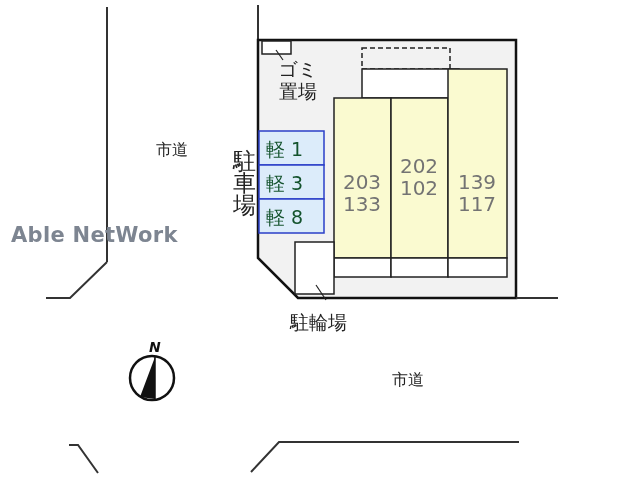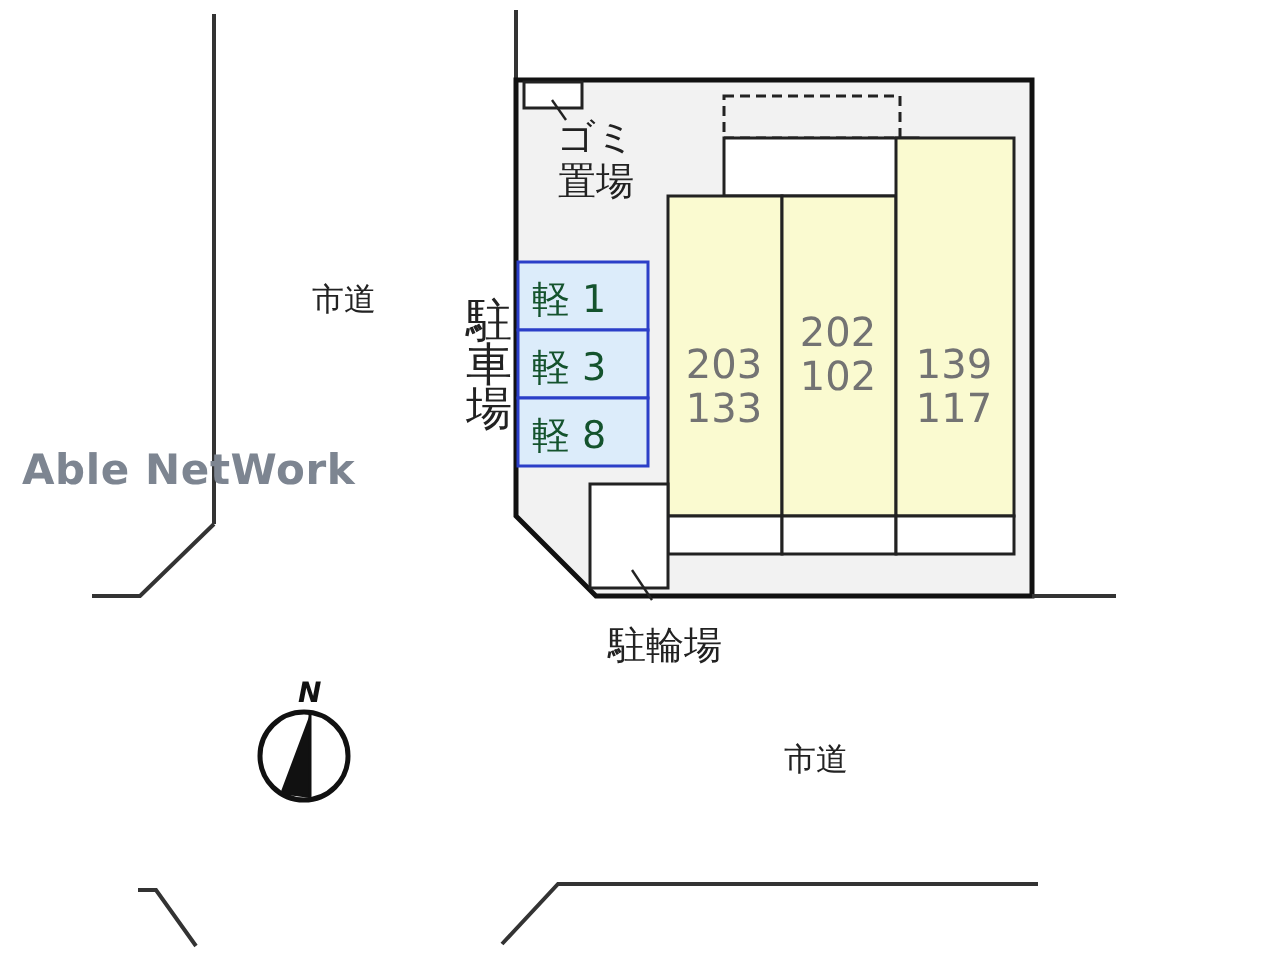--- a/index.html
+++ b/index.html
@@ -54,21 +54,21 @@
 
   <polyline points="69,445 78,445 98,473" fill="none" stroke="#333" stroke-width="2"></polyline>
   <polyline points="251,472 279,442 519,442" fill="none" stroke="#333" stroke-width="2"></polyline>
 </svg>
 
 <div class="lbl road" style="left:156px;top:140px;">市道</div>
 <div class="lbl road" style="left:392px;top:370px;">市道</div>
 
 <div class="lbl" style="left:276px;top:58px;font-size:19px;line-height:22px;width:44px;white-space:normal;text-align:center;">ゴミ置場</div>
 <div class="lbl vert" style="left:233px;top:150px;">駐車場</div>
-<div class="lbl" style="left:304px;top:310px;font-size:19px;">駐輪場</div>
+<div class="lbl" style="left:290px;top:310px;font-size:19px;">駐輪場</div>
 
 <div class="lbl park" style="left:266px;top:137px;">軽 1</div>
 <div class="lbl park" style="left:266px;top:171px;">軽 3</div>
 <div class="lbl park" style="left:266px;top:205px;">軽 8</div>
 
 <div class="lbl unit" style="left:336px;top:171px;">
   <div>203</div>
   <div>133</div>
 </div>
 <div class="lbl unit" style="left:393px;top:155px;">

